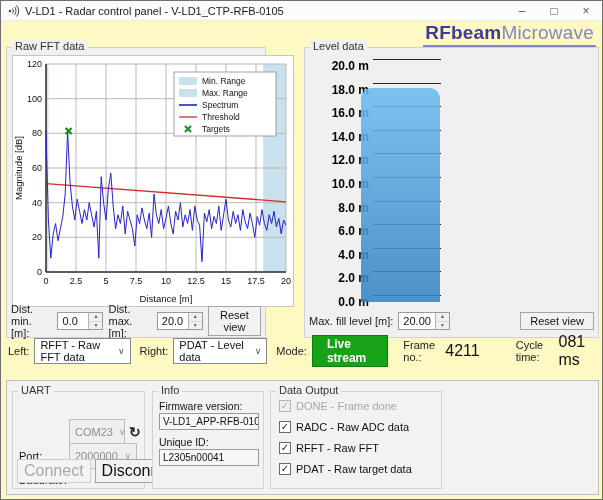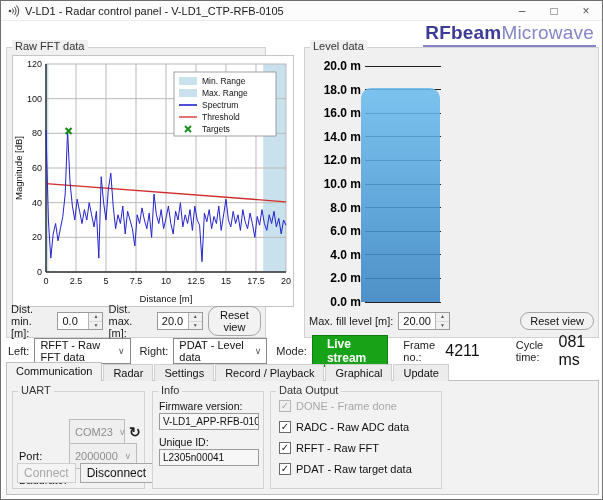--- a/index.html
+++ b/index.html
@@ -1,17 +1,17 @@
 <!DOCTYPE html>
 <html><head>
 <meta charset="utf-8">
 <style>
   * { margin:0; padding:0; box-sizing:border-box; font-family:"Liberation Sans", sans-serif; }
   body { background:#888; display:flex; justify-content:flex-start; align-items:flex-start; }
-  .window { position:relative; width:603px; height:500px; background:#ffffff; border:1px solid #6f6f6f; font-size:11px; color:#111; overflow:hidden; }
+  .window { position:relative; width:603px; height:500px; background:#fef9c3; border:1px solid #6f6f6f; font-size:11px; color:#111; overflow:hidden; }
 
   
   .titlebar { position:absolute; left:0; top:0; width:100%; height:20px; background:#fcfcfc; border-bottom:1px solid #ececec; display:flex; align-items:center; }
   .app-icon { margin:0 5px 0 7px; display:flex; }
   .title-text { font-size:11px; color:#1a1a1a; }
   .win-controls { margin-left:auto; display:flex; height:100%; }
   .win-btn { width:32px; height:100%; display:flex; align-items:center; justify-content:center; color:#555; font-size:12px; cursor:default; }
 
   
   .logo { position:absolute; top:21px; right:6px; font-size:19px; letter-spacing:0.2px; border-bottom:2px solid #8585c9; padding:0 2px 1px 2px; }
@@ -27,27 +27,27 @@
   .chart-frame svg { display:block; }
 
   .ctrl-row { position:absolute; left:4px; right:4px; bottom:5px; height:22px; display:flex; align-items:center; gap:5px; }
   .ctrl-label { font-size:11px; color:#222; }
   .spin { display:inline-flex; height:18px; border:1px solid #9a9a9a; background:#fff; }
   .spin-val { display:flex; align-items:center; padding:0 4px; min-width:30px; font-size:11px; }
   .spin-btns { display:flex; flex-direction:column; width:14px; border-left:1px solid #b5b5b5; }
   .spin-b { flex:1; background:#f0f0f0; font-size:5px; line-height:7px; text-align:center; color:#555; border-bottom:1px solid #d8d8d8; cursor:default; }
   .spin-b:last-child { border-bottom:none; }
   .btn { background:#f2f2f2; border:1px solid #a5a5a5; font-size:11px; padding:2px 9px; color:#111; cursor:default; }
-  .btn.right { margin-left:auto;border-radius:10px; }
+  .btn.right { margin-left:auto; }
   .btn.disabled { color:#a8a8a8; border-color:#cfcfcf; background:#f4f4f4; }
 
   
   .level-gb { left:303px; top:46px; width:295px; height:291px; }
   .tank-area { position:absolute; left:6px; top:18px; width:130px; height:236px; }
-  .tick-row { position:absolute; left:8px; right:0; display:flex; align-items:center; transform:translateY(-50%); }
+  .tick-row { position:absolute; left:16px; right:0; display:flex; transform:translateY(-50%); }
   .tick-label { width:46px; text-align:right; font-weight:bold; font-size:12px; padding-right:4px; color:#000; }
   .tick-line { flex:1; height:1px; background:#222; }
   .tank-fill { position:absolute; left:50px; right:1px; bottom:0; border-radius:10px 10px 0 0; background:linear-gradient(#6abce f0,#3583c2); background:linear-gradient(#6abcef,#3583c2); opacity:0.87; }
 
   .readouts { position:absolute; left:140px; top:8px; right:4px; }
   .readout-label { font-size:16px; font-weight:bold; margin:0 0 4px 6px; color:#000; }
   .readout-value { background:#000; color:#fff; font-weight:bold; font-size:25px; padding:3px 10px; border-radius:8px; width:fit-content; letter-spacing:1px; white-space:nowrap; }
   .readout-block { margin-bottom:25px; }
 
   
@@ -66,21 +66,21 @@
   .tab.active:after { content:""; position:absolute; left:0; right:0; bottom:-1px; height:2px; background:#f2f2f2; }
   .tabpage { position:absolute; left:5px; top:379px; width:593px; height:115px; border:1px solid #c0c0c0; background:#f2f2f2; }
   .tabpage .gb { background:#f2f2f2; }
   .tabpage .gb-title { background:#f2f2f2; }
 
   .uart-gb { left:5px; top:10px; width:133px; height:98px; }
   .form-row { position:absolute; left:6px; display:flex; align-items:center; }
   .form-label { width:50px; font-size:11px;margin-top:48px; }
   .refresh-icon { font-size:14px; color:#222; margin-left:4px; font-weight:bold; cursor:default; }
   .uart-btns { position:absolute; left:4px; right:2px; bottom:5px; display:flex; gap:4px; }
-  .uart-btns .btn { padding:2px 6px; font-size:12px; }
+  .uart-btns .btn { padding:2px 6px; font-size:16px; }
 
   .info-gb { left:145px; top:10px; width:112px; height:98px; }
   .field-label { position:absolute; left:6px; font-size:10.5px; }
   .field { position:absolute; left:6px; background:#f7f7f7; border:1px solid #9a9a9a; font-size:10px; padding:2px 3px; width:100px; white-space:nowrap; overflow:hidden; }
 
   .dataout-gb { left:263px; top:10px; width:172px; height:98px; }
   .cbrow { position:absolute; left:8px; display:flex; align-items:center; gap:5px; font-size:11px; }
   .cb { width:12px; height:12px; border:1px solid #6a6a6a; background:#fff; font-size:10px; line-height:10px; text-align:center; color:#222; cursor:default; }
   .cbrow.disabled .cb { border-color:#b5b5b5; background:#efefef; color:#a8a8a8; }
   .cbrow.disabled .cb-label { color:#a8a8a8; }
@@ -262,28 +262,20 @@
       <span class="chev">∨</span>
     </span>
     <span class="ctrl-label" style="margin-left:4px">Mode:</span>
     <span class="mode-box">Live stream</span>
     <span class="ctrl-label" style="margin-left:10px">Frame no.:</span>
     <span class="sb-val">4211</span>
     <span class="ctrl-label" style="margin-left:31px">Cycle time:</span>
     <span class="sb-val">081 ms</span>
   </div>
 
-  <div class="tabbar">
-    <span class="tab active">Communication</span>
-    <span class="tab">Radar</span>
-    <span class="tab">Settings</span>
-    <span class="tab">Record / Playback</span>
-    <span class="tab">Graphical</span>
-    <span class="tab">Update</span>
-  </div>
 
   <div class="tabpage">
 
     <div class="gb uart-gb">
       <span class="gb-title">UART</span>
       <div class="form-row" style="top:10px">
         <span class="form-label">Port:</span>
         <span class="combo disabled" style="width:56px">
           <span>COM23</span>
           <span class="chev">∨</span>

